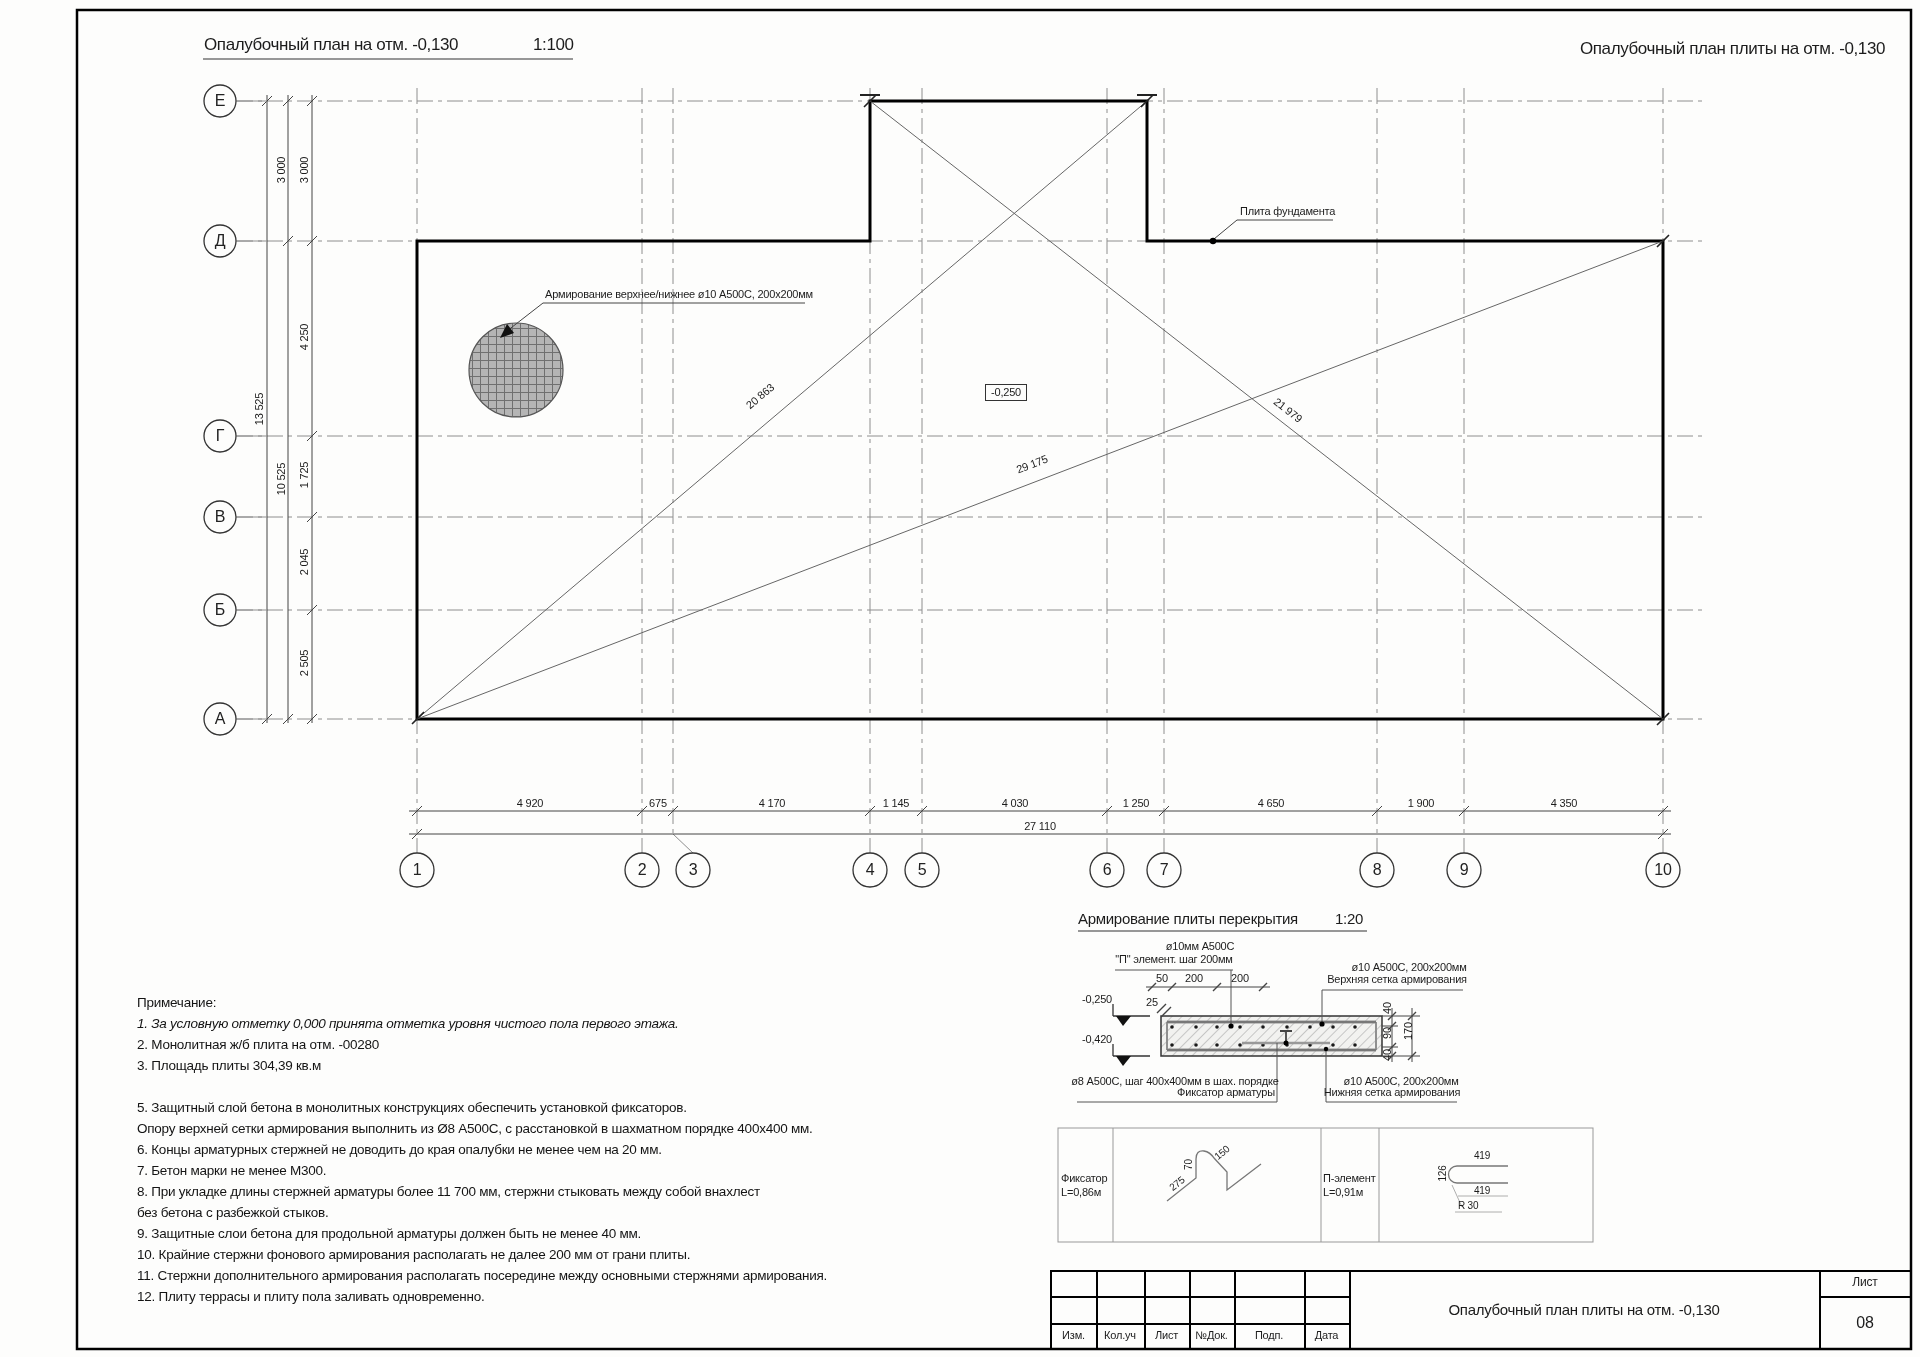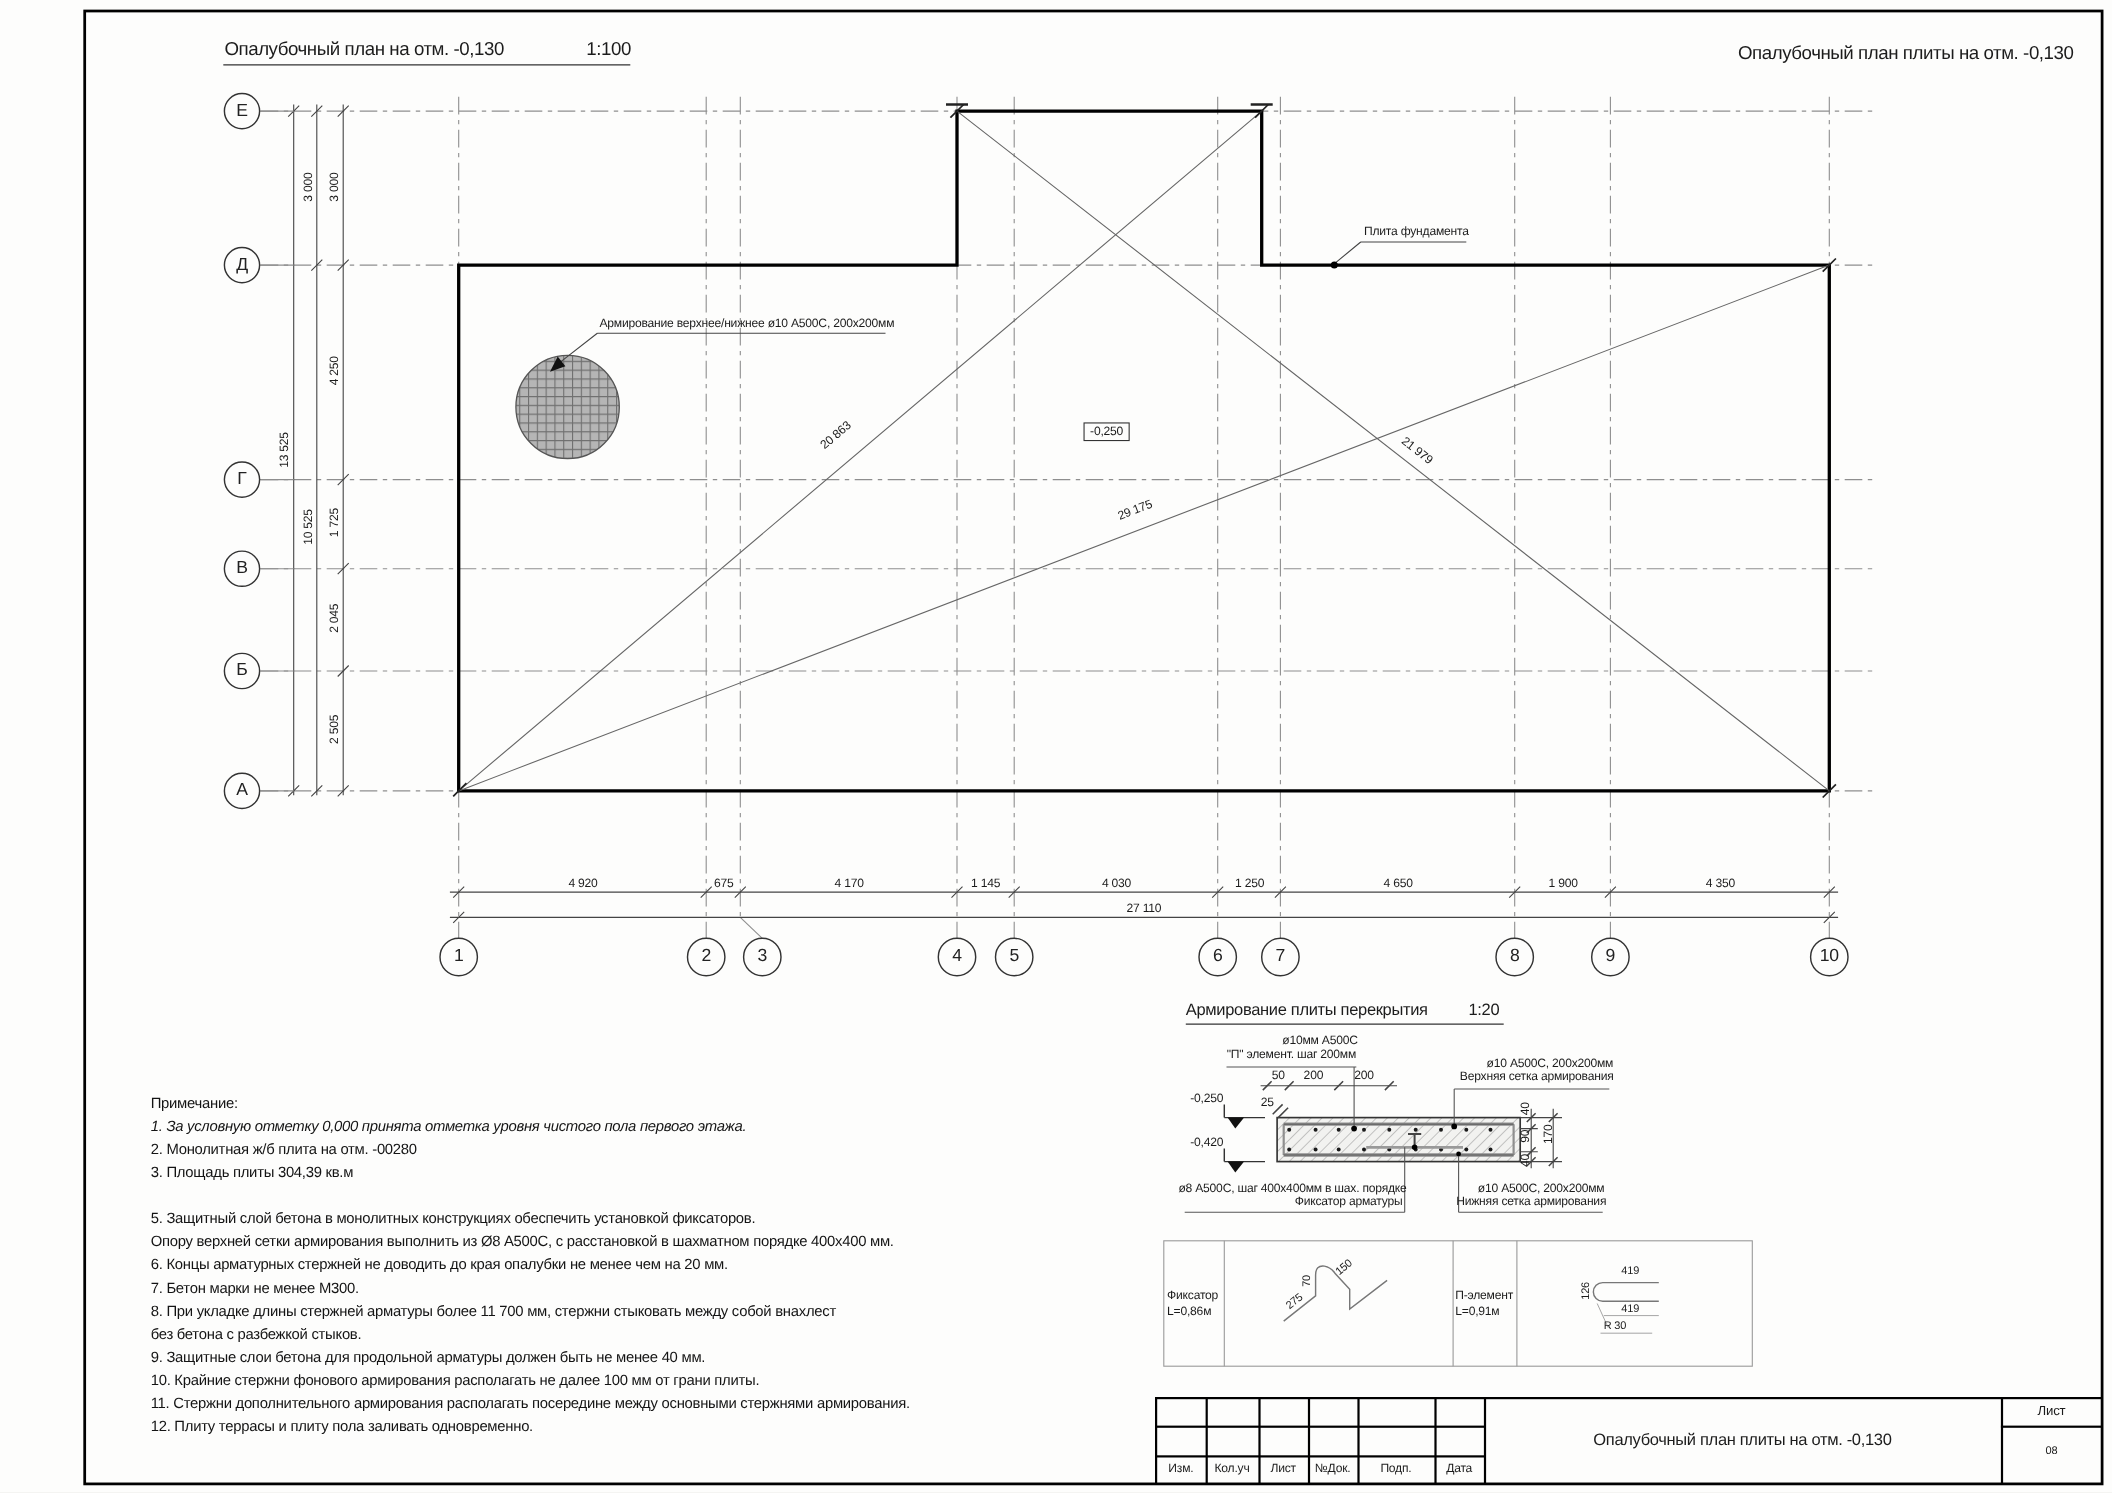--- a/index.html
+++ b/index.html
@@ -5,21 +5,21 @@
   html,body{margin:0;padding:0;background:#e8e8e6;}
   #sheet{position:relative;width:1920px;height:1357px;background:#fdfdfc;overflow:hidden;
          font-family:"Liberation Sans",sans-serif;}
   svg{position:absolute;left:0;top:0;}
   .lbl{position:absolute;white-space:nowrap;color:#1c1c1c;font-size:11px;line-height:1.1;
        font-family:"Liberation Sans",sans-serif;letter-spacing:-0.2px;}
   .c{text-align:center;}
   .r{text-align:right;}
   .t17{font-size:17px;letter-spacing:-0.4px;}
   .t15{font-size:15px;letter-spacing:-0.3px;}
-  .t16{font-size:10px;}
+  .t16{font-size:16px;}
   .axis{font-size:16px;color:#222;}
   .rot90{transform:rotate(-90deg);}
   .box{border:1px solid #333;background:#fdfdfc;}
   .tbline{position:absolute;background:#000;}
   .note{position:absolute;left:137px;white-space:nowrap;font-size:13.5px;color:#141414;letter-spacing:-0.25px;}
 </style>
 </head>
 <body>
 
 <div id="sheet">
@@ -260,21 +260,21 @@
 <div class="note" style="top:1016px;font-style:italic;">1. За условную отметку 0,000 принята отметка уровня чистого пола первого этажа.</div>
 <div class="note" style="top:1037px;">2. Монолитная ж/б плита  на отм. -00280</div>
 <div class="note" style="top:1058px;">3. Площадь плиты 304,39 кв.м</div>
 <div class="note" style="top:1100px;">5. Защитный слой бетона в монолитных конструкциях обеспечить установкой фиксаторов.</div>
 <div class="note" style="top:1121px;">Опору верхней сетки армирования выполнить из Ø8 А500С, с расстановкой в шахматном порядке 400х400 мм.</div>
 <div class="note" style="top:1142px;">6. Концы арматурных стержней не доводить до края опалубки не менее чем на 20 мм.</div>
 <div class="note" style="top:1163px;text-align:center;">7. Бетон марки не менее М300.</div>
 <div class="note" style="top:1184px;">8. При укладке длины стержней арматуры более 11 700 мм, стержни стыковать между собой внахлест</div>
 <div class="note" style="top:1205px;">без бетона с разбежкой стыков.</div>
 <div class="note" style="top:1226px;">9. Защитные слои бетона для продольной арматуры должен быть не менее 40 мм.</div>
-<div class="note" style="top:1247px;">10. Крайние стержни фонового армирования располагать не далее 100 мм от грани плиты.</div>
+<div class="note" style="top:1247px;">10. Крайние стержни фонового армирования располагать не далее 200 мм от грани плиты.</div>
 <div class="note" style="top:1268px;">11. Стержни дополнительного армирования располагать посередине между основными стержнями армирования.</div>
 <div class="note" style="top:1289px;">12. Плиту террасы и плиту пола заливать одновременно.</div>
 
 <div>
   <div class="tbline" style="left:1050px;top:1270px;width:861px;height:2px;"></div>
   <div class="tbline" style="left:1050px;top:1270px;width:2px;height:79px;"></div>
   <div class="tbline" style="left:1096px;top:1270px;width:1.5px;height:79px;"></div>
   <div class="tbline" style="left:1144px;top:1270px;width:1.5px;height:79px;"></div>
   <div class="tbline" style="left:1189px;top:1270px;width:1.5px;height:79px;"></div>
   <div class="tbline" style="left:1234px;top:1270px;width:1.5px;height:79px;"></div>

